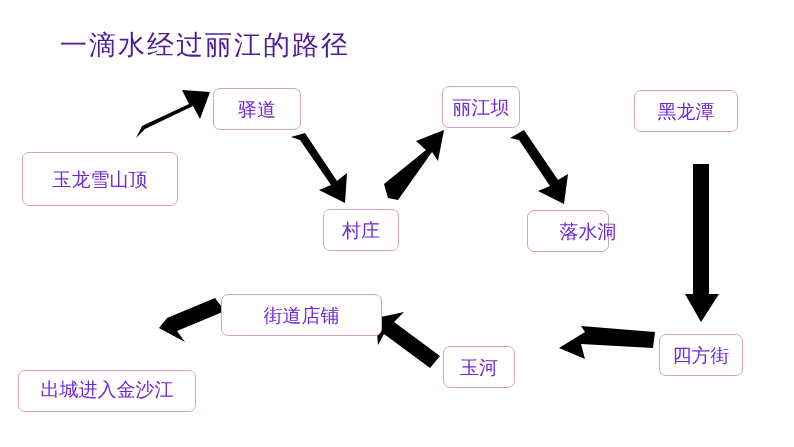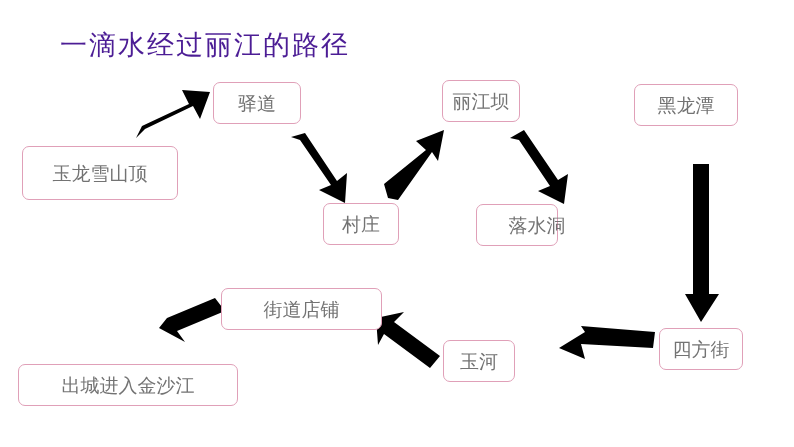--- a/index.html
+++ b/index.html
@@ -25,28 +25,29 @@
     letter-spacing: 2px;
     color: #4c1d95;
     white-space: nowrap;
   }
   .node {
     position: absolute;
     box-sizing: border-box;
     border: 1.3px solid #e0a0b8;
     border-radius: 7px;
     background: #ffffff;
-    color: #737373;
+    color: #6d28d9;
     font-family: "Liberation Sans", "DejaVu Sans", sans-serif;
     font-size: 19px;
     line-height: 1;
     display: flex;
     align-items: center;
     justify-content: center;
     white-space: nowrap;
+    margin-top: 6px;
   }
   .arrow {
     position: absolute;
     pointer-events: none;
   }
   .arrow svg { display: block; overflow: visible; }
 </style>
 </head>
 <body>
 
@@ -111,37 +112,37 @@
   </div>
 
   <div class="node" style="left:442px; top:80px; width:78px; height:42px;">
     <span>丽江坝</span>
   </div>
 
   <div class="node" style="left:323px; top:203px; width:76px; height:42px;">
     <span>村庄</span>
   </div>
 
-  <div class="node" style="left:476px; top:204px; width:82px; height:42px;padding-left:40px;">
+  <div class="node" style="left:527px; top:204px; width:82px; height:42px;padding-left:40px;">
     <span>落水洞</span>
   </div>
 
   <div class="node" style="left:634px; top:84px; width:104px; height:42px;">
     <span>黑龙潭</span>
   </div>
 
   <div class="node" style="left:659px; top:328px; width:84px; height:42px;">
     <span>四方街</span>
   </div>
 
   <div class="node" style="left:443px; top:340px; width:72px; height:42px;">
     <span>玉河</span>
   </div>
 
   <div class="node" style="left:221px; top:288px; width:161px; height:42px;">
     <span>街道店铺</span>
   </div>
 
-  <div class="node" style="left:18px; top:364px; width:220px; height:42px;">
+  <div class="node" style="left:18px; top:364px; width:178px; height:42px;font-family:Liberation Mono, monospace;">
     <span>出城进入金沙江</span>
   </div>
 
 </div>
 
 </body></html>

